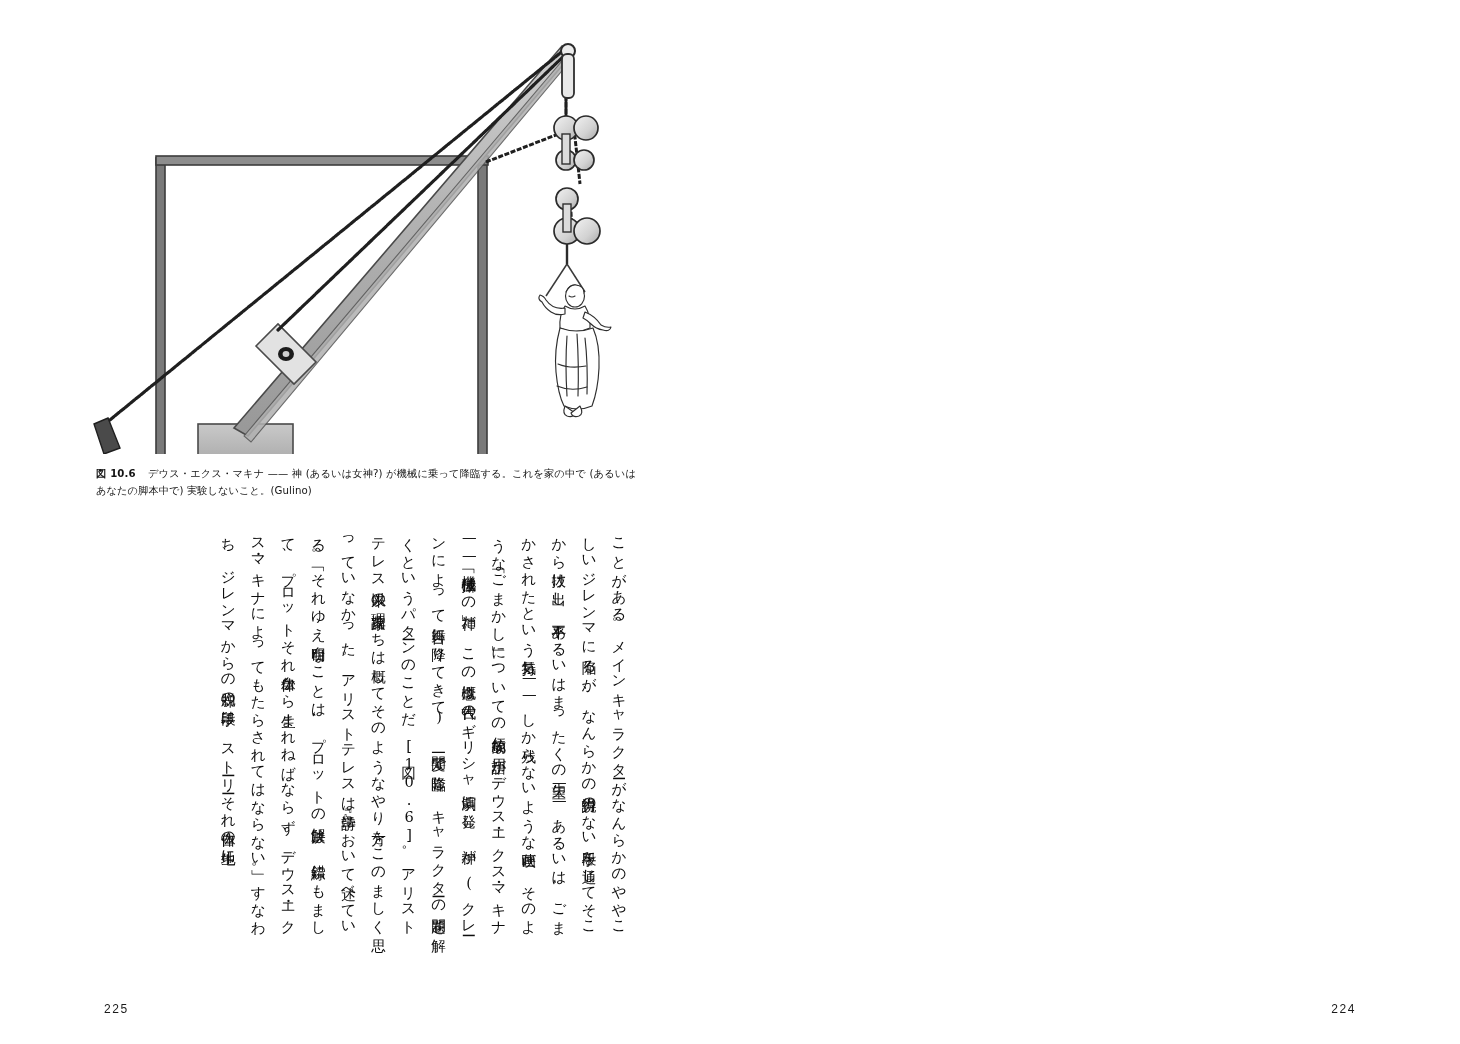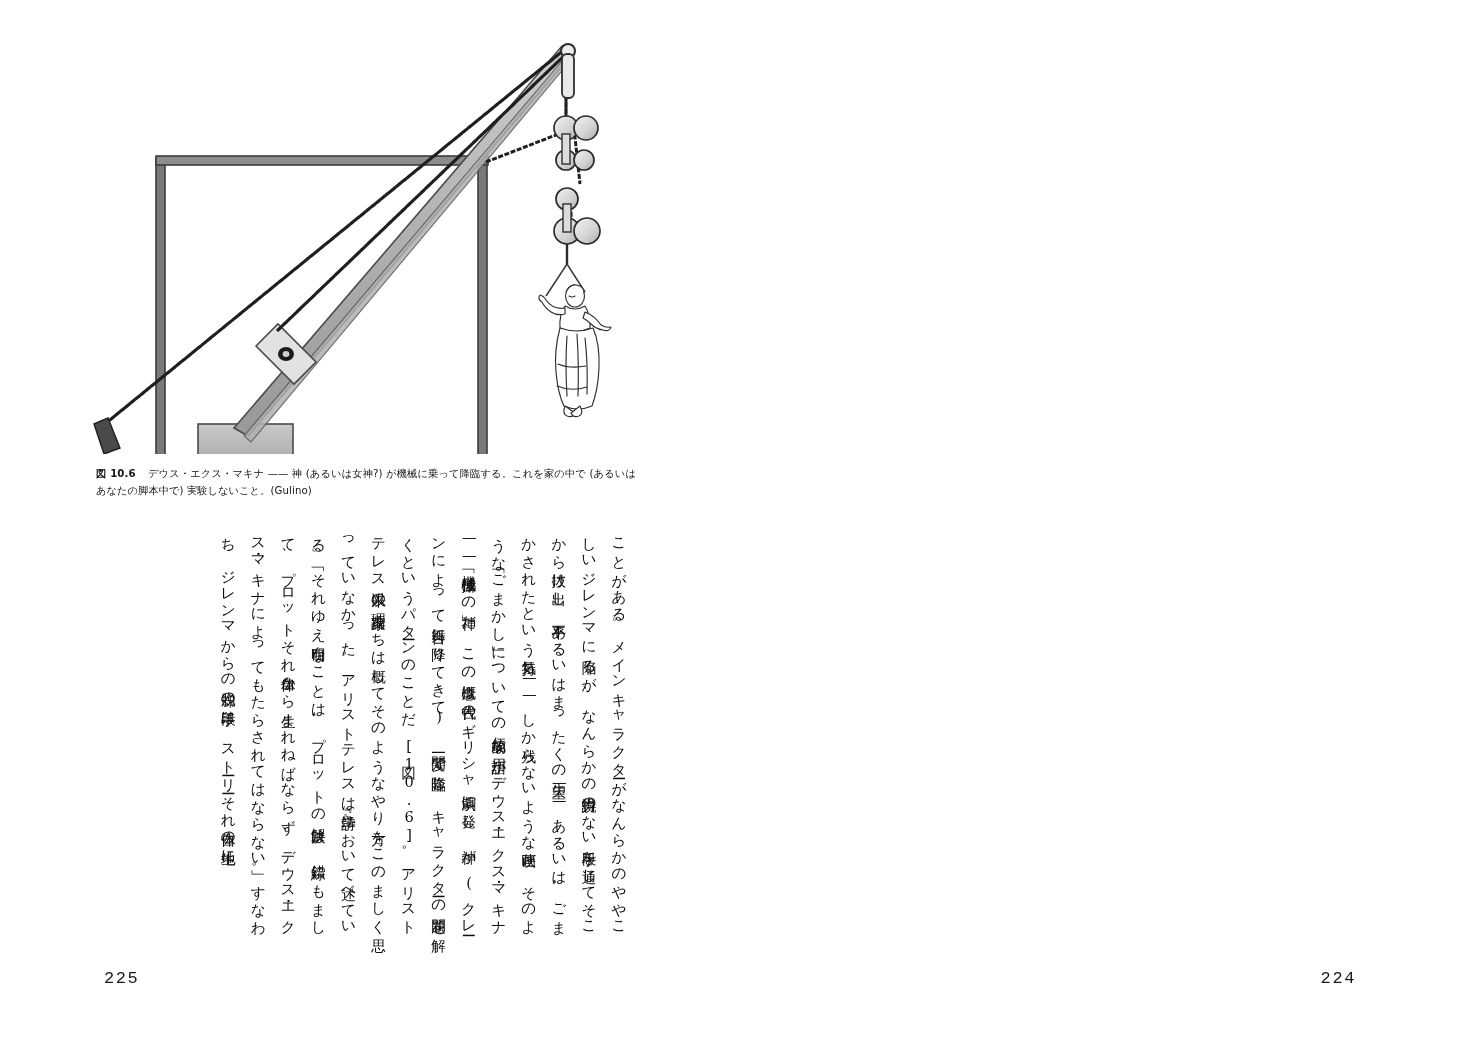--- a/index.html
+++ b/index.html
@@ -89,23 +89,23 @@
   .body-left {
     left: 86px;
     top: 528px;
     width: 548px;
     height: 400px;
   }
 
   
   .folio {
     position: absolute;
-    bottom: 56px;
-    font-family: Liberation Mono, monospace;
-    font-size: 17px;
+    bottom: 28px;
+    font-family: Liberation Sans, sans-serif;
+    font-size: 12px;
     letter-spacing: 1.6px;
     color: #1a1a1a;
   }
   .folio-left  { left: 104px; }
   .folio-right { right: 104px; margin-left: 32px; }
 </style>
 </head>
 <body>
 
 <div class="spread">

